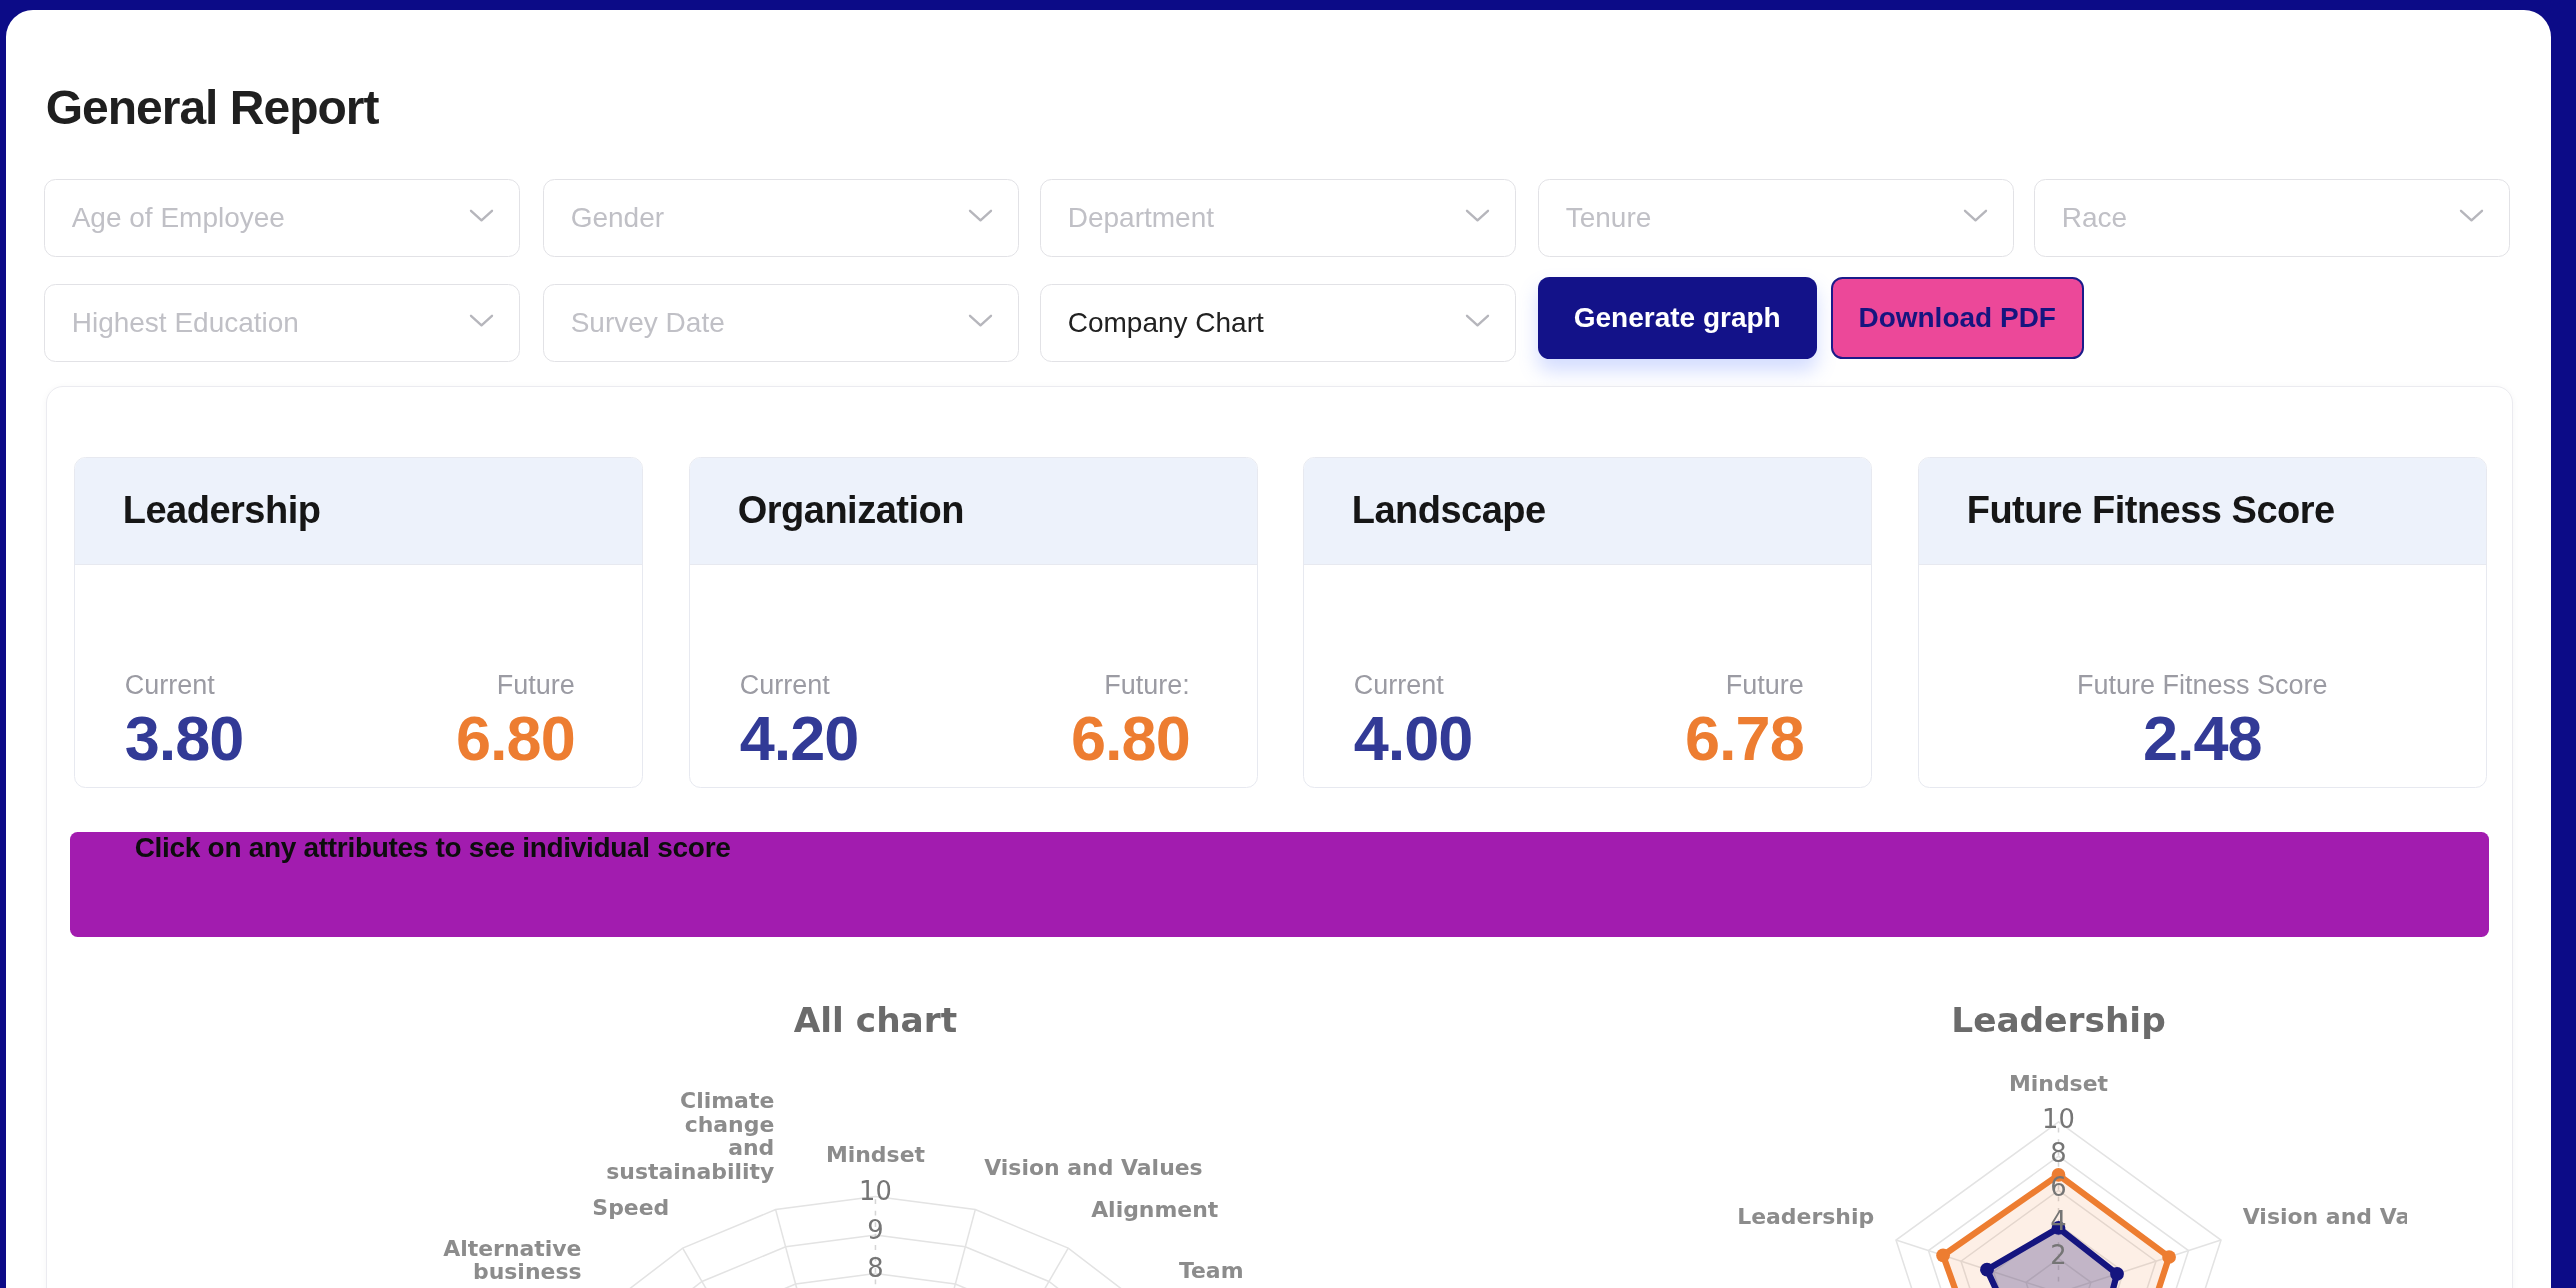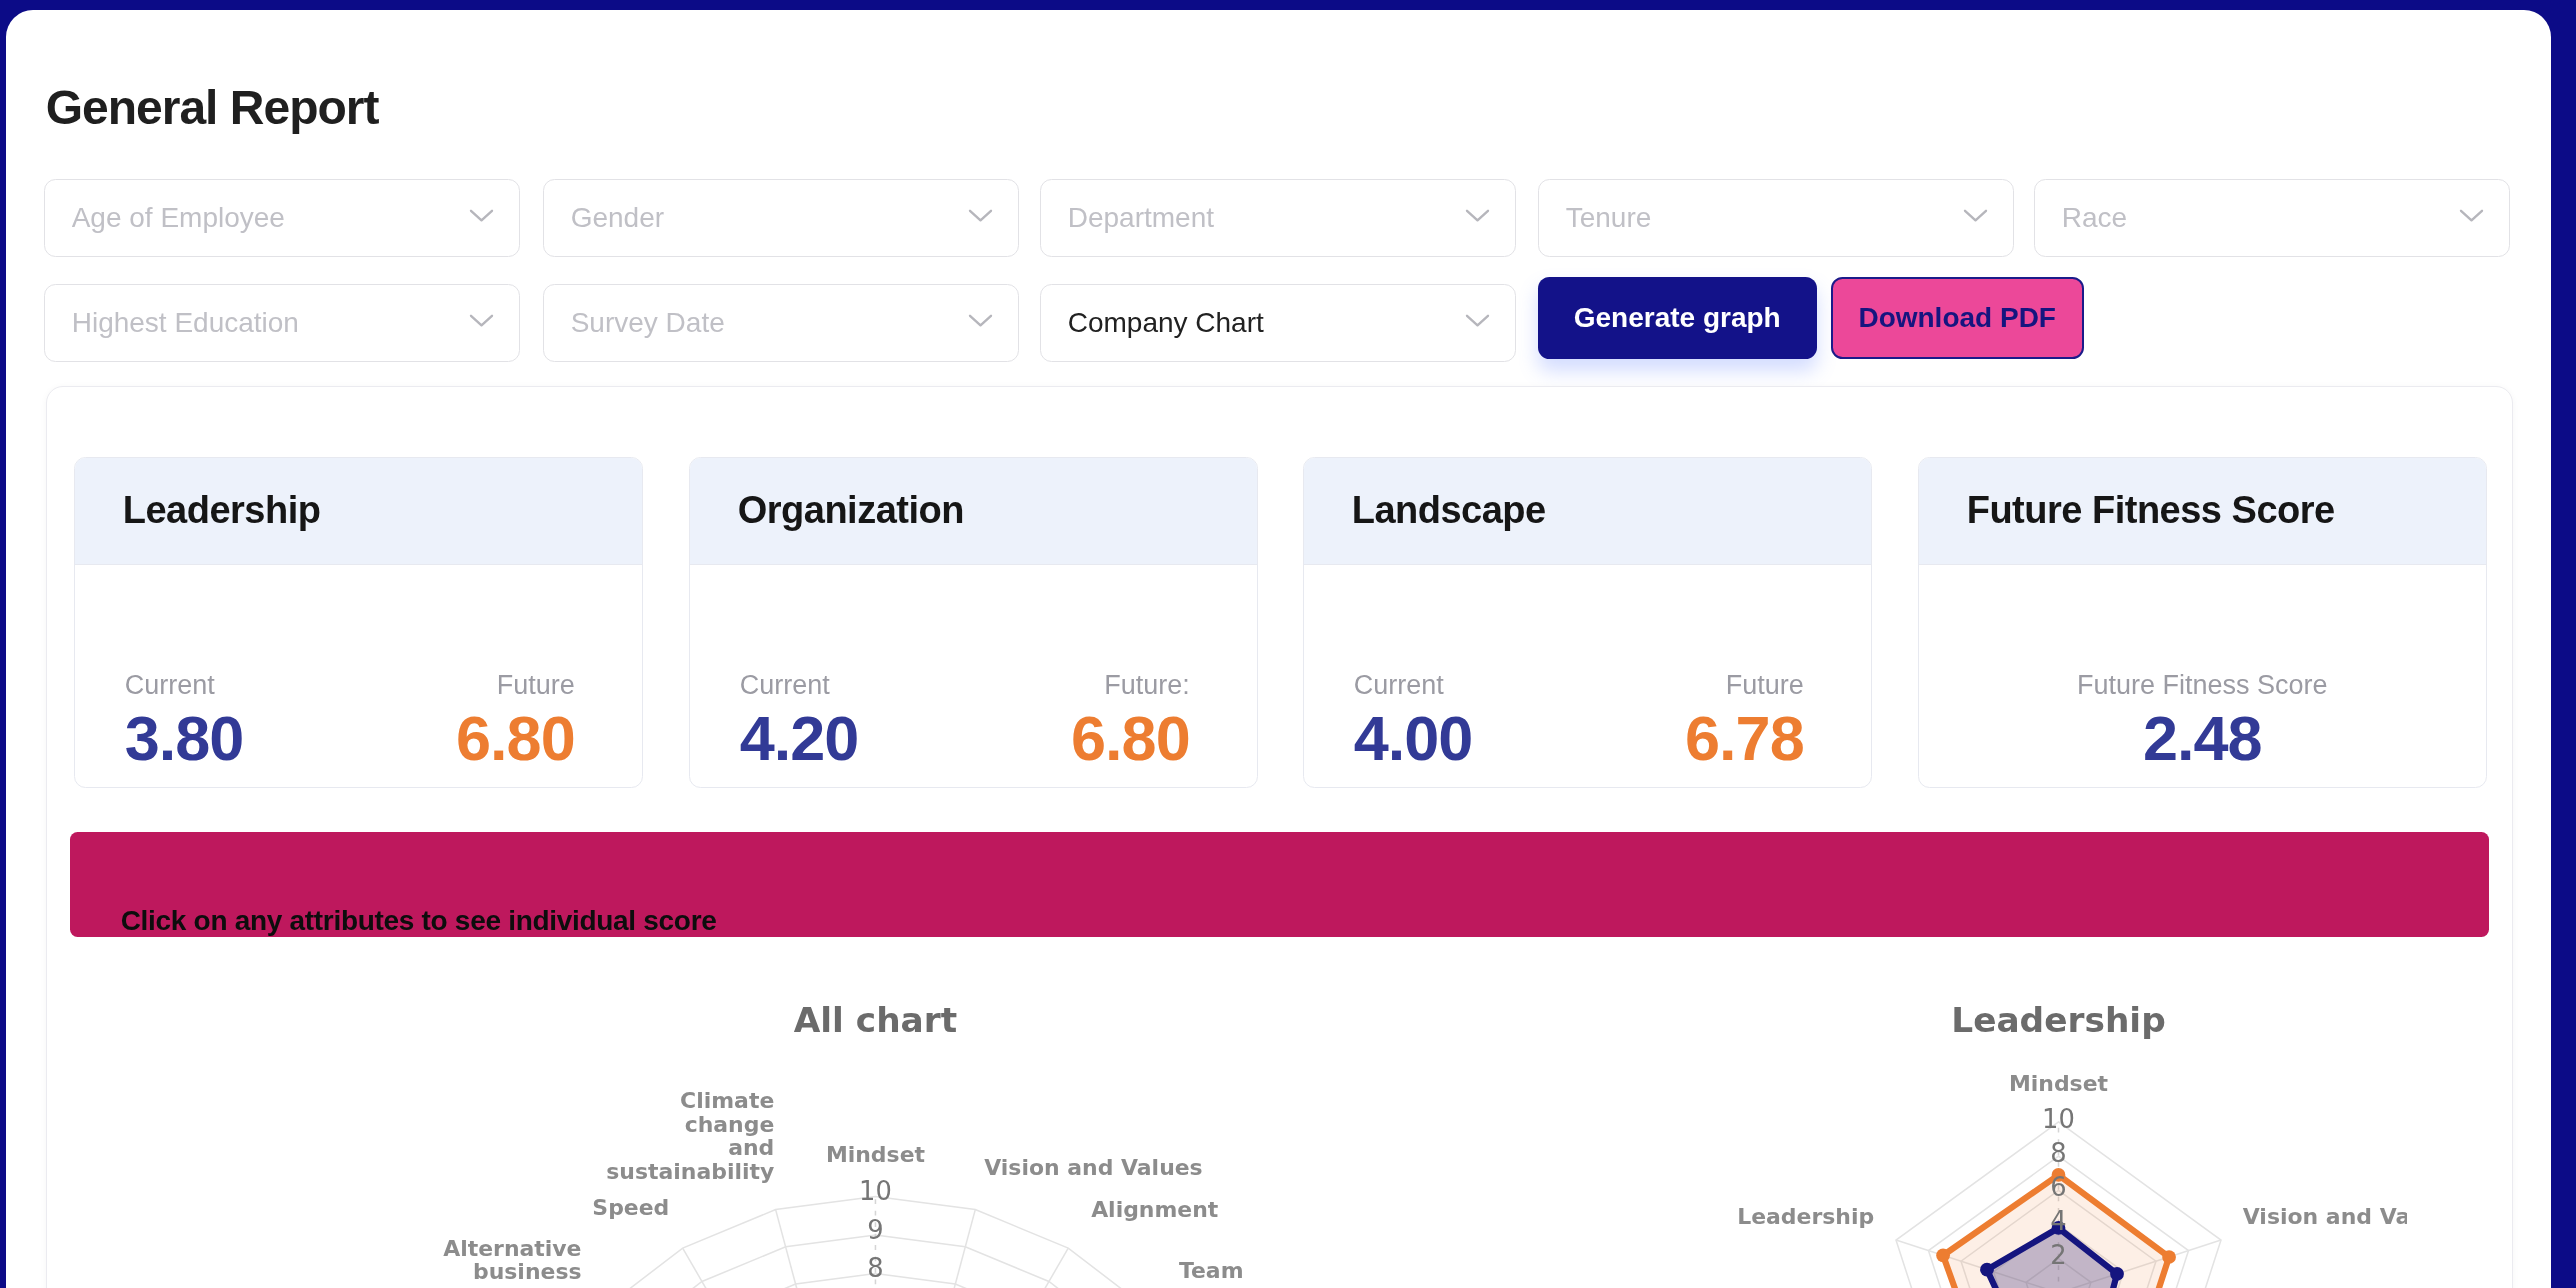--- a/index.html
+++ b/index.html
@@ -35,22 +35,22 @@
   .score-head{position:absolute;left:0;right:0;top:0;height:107px;background:#edf2fb;
        border-bottom:1.4px solid #e7e9f0;border-radius:10.5px 10.5px 0 0;display:flex;align-items:center;
        padding-left:48px;box-sizing:border-box;}
   .score-head-title{font-size:38px;font-weight:bold;color:#161616;letter-spacing:-0.5px;}
   .score-label{position:absolute;top:212px;font-size:27px;color:#9b9ba3;}
   .score-value{position:absolute;top:244px;font-size:63px;font-weight:bold;letter-spacing:-1px;}
   .pos-left{left:50px}.pos-right{right:67px;text-align:right}
   .pos-center{left:0;right:0;text-align:center}
   .val-navy{color:#323a96}.val-orange{color:#ed7d31}
   
-  .banner{position:absolute;left:23px;top:445px;width:2419px;height:105px;background:#be185d;
-       border-radius:7.6px;display:flex;align-items:flex-end;padding-left:51px;box-sizing:border-box;}
+  .banner{position:absolute;left:23px;top:445px;width:2419px;height:105px;background:#a21caf;
+       border-radius:7.6px;display:flex;align-items:flex-start;padding-left:65px;box-sizing:border-box;}
   .banner-text{font-size:28px;font-weight:bold;color:#0d0d0d;letter-spacing:-0.3px;}
   
   .chart-svg{position:absolute;top:607px;}
   .tick{font-family:"DejaVu Sans",sans-serif;font-size:27px;fill:#757575;}
   .axis-label{font-family:"DejaVu Sans",sans-serif;font-size:23px;font-weight:bold;fill:#8c8c8c;}
   .chart-title{font-family:"DejaVu Sans",sans-serif;font-size:36px;font-weight:bold;fill:#6b6b6b;}
 </style>
 </head>
 <body>
 

